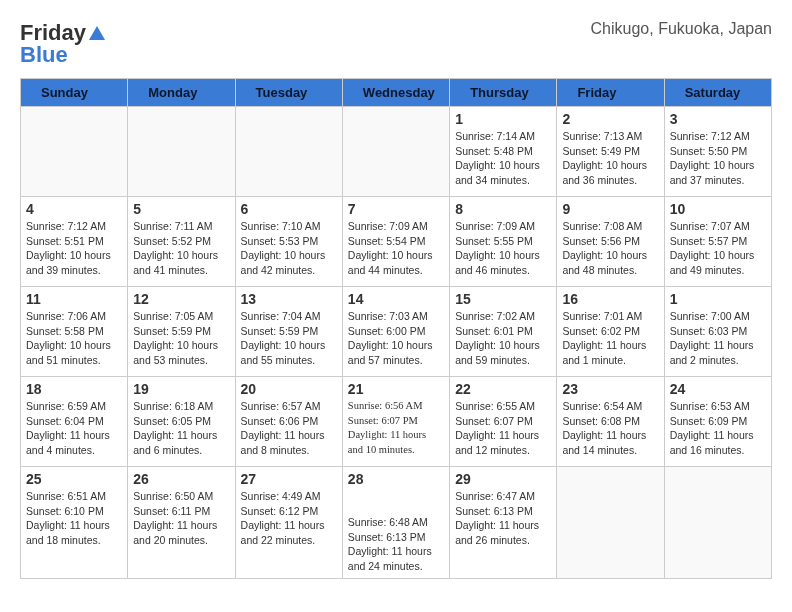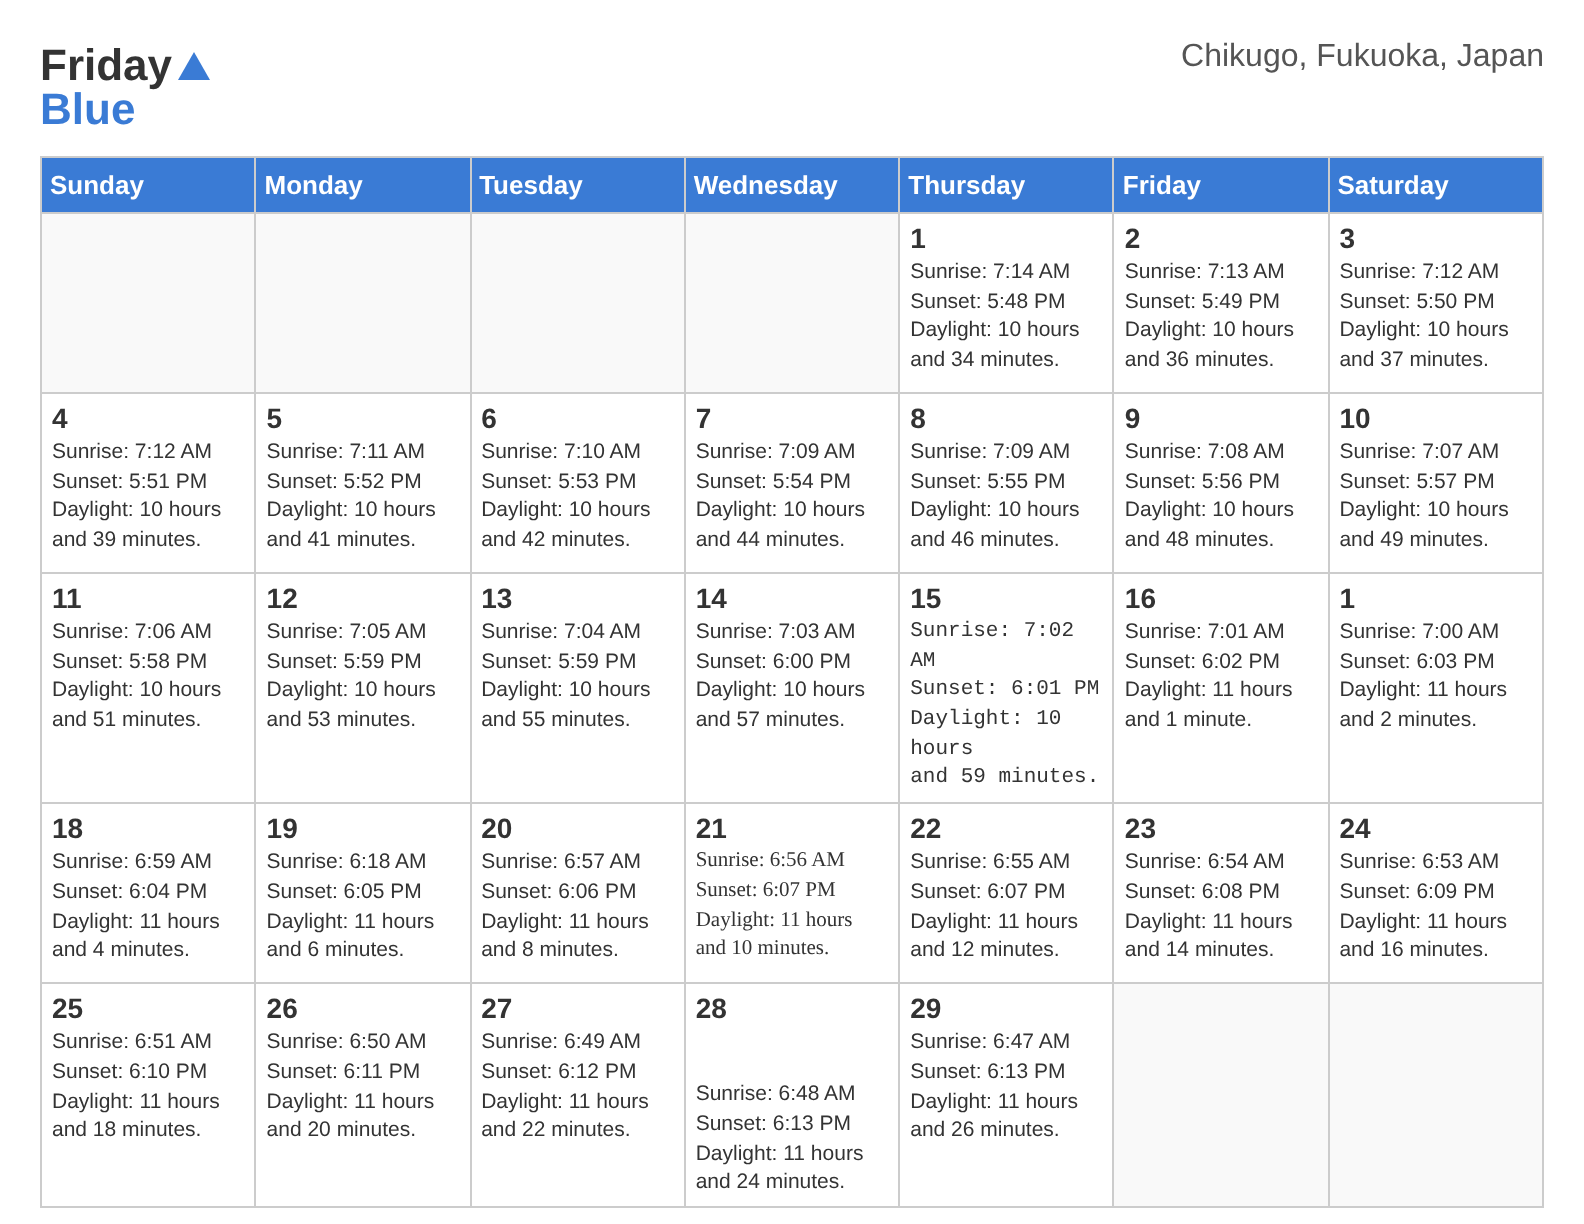--- a/index.html
+++ b/index.html
@@ -37,22 +37,22 @@
       font-size: 16px;
       color: #555;
     }
     .calendar {
       width: 100%;
       border-collapse: collapse;
       table-layout: fixed;
     }
     .calendar th {
       background-color: #3a7bd5;
-      color: #ffffff;
-      padding: 6px 4px;
+      color: #0f172a;
+      padding: 6px 20px;
       font-size: 13px;
       font-weight: bold;
       text-align: left;
       border: 1px solid #ccc;
     }
     .calendar td {
       border: 1px solid #ccc;
       vertical-align: top;
       padding: 4px 5px;
       height: 90px;
@@ -208,21 +208,21 @@
         </td>
         <td>
           <span class="day-num">14</span>
           <div class="day-info" style="white-space: pre-line;">Sunrise: 7:03 AM
 Sunset: 6:00 PM
 Daylight: 10 hours
 and 57 minutes.</div>
         </td>
         <td>
           <span class="day-num">15</span>
-          <div class="day-info" style="white-space: pre-line; font-family: Liberation Mono, monospace;">Sunrise: 7:02 AM
+          <div class="day-info" style="white-space: pre-line;">Sunrise: 7:02 AM
 Sunset: 6:01 PM
 Daylight: 10 hours
 and 59 minutes.</div>
         </td>
         <td>
           <span class="day-num">16</span>
           <div class="day-info" style="white-space: pre-line;">Sunrise: 7:01 AM
 Sunset: 6:02 PM
 Daylight: 11 hours
 and 1 minute.</div>
@@ -296,21 +296,21 @@
         </td>
         <td>
           <span class="day-num">26</span>
           <div class="day-info" style="white-space: pre-line;">Sunrise: 6:50 AM
 Sunset: 6:11 PM
 Daylight: 11 hours
 and 20 minutes.</div>
         </td>
         <td>
           <span class="day-num">27</span>
-          <div class="day-info" style="white-space: pre-line;">Sunrise: 6:49 AM
+          <div class="day-info" style="white-space: pre-line;">Sunrise: 4:49 AM
 Sunset: 6:12 PM
 Daylight: 11 hours
 and 22 minutes.</div>
         </td>
         <td>
           <span class="day-num">28</span>
           <div class="day-info" style="white-space: pre-line; margin-top: 28px;">Sunrise: 6:48 AM
 Sunset: 6:13 PM
 Daylight: 11 hours
 and 24 minutes.</div>

